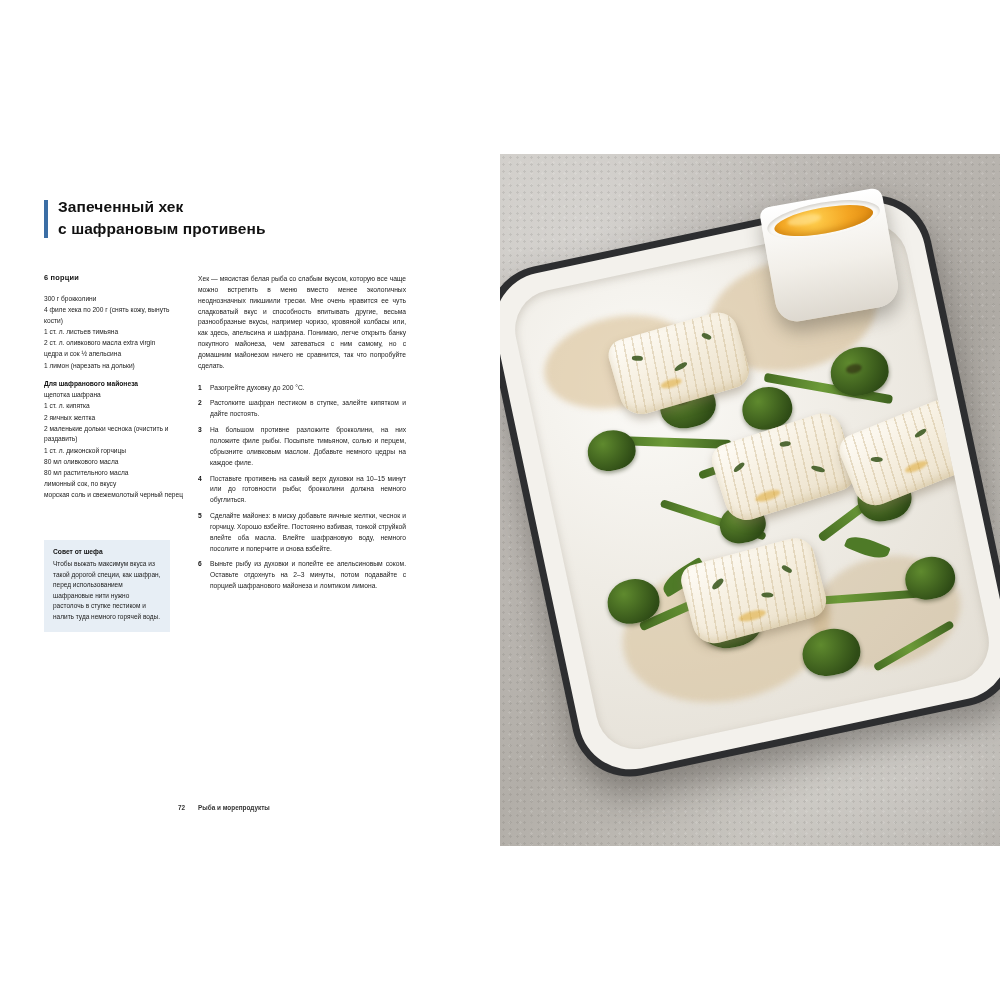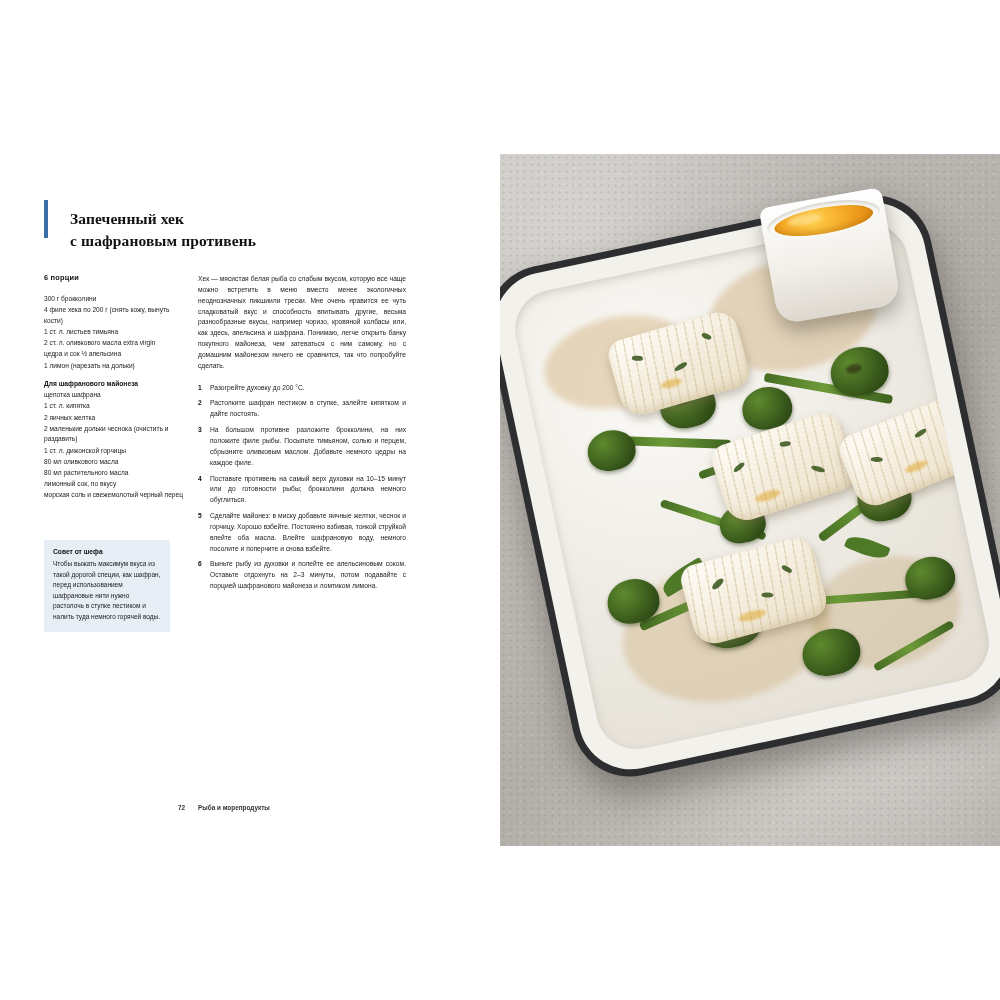--- a/index.html
+++ b/index.html
@@ -50,22 +50,21 @@
     width: 4px;
     height: 38px;
     background: #3b6ea5;
   }
   .recipe-title {
     font-size: 15.5px;
     font-weight: bold;
     line-height: 1.42;
     letter-spacing: 0.1px;
     color: #111111;
-    margin: 12px;
-    font-family: Liberation Serif, serif;
+    margin: 0;
   }
 
   .servings {
     position: absolute;
     left: 44px;
     top: 273px;
     font-size: 7.4px;
     font-weight: bold;
     color: #111;
     letter-spacing: 0.2px;

